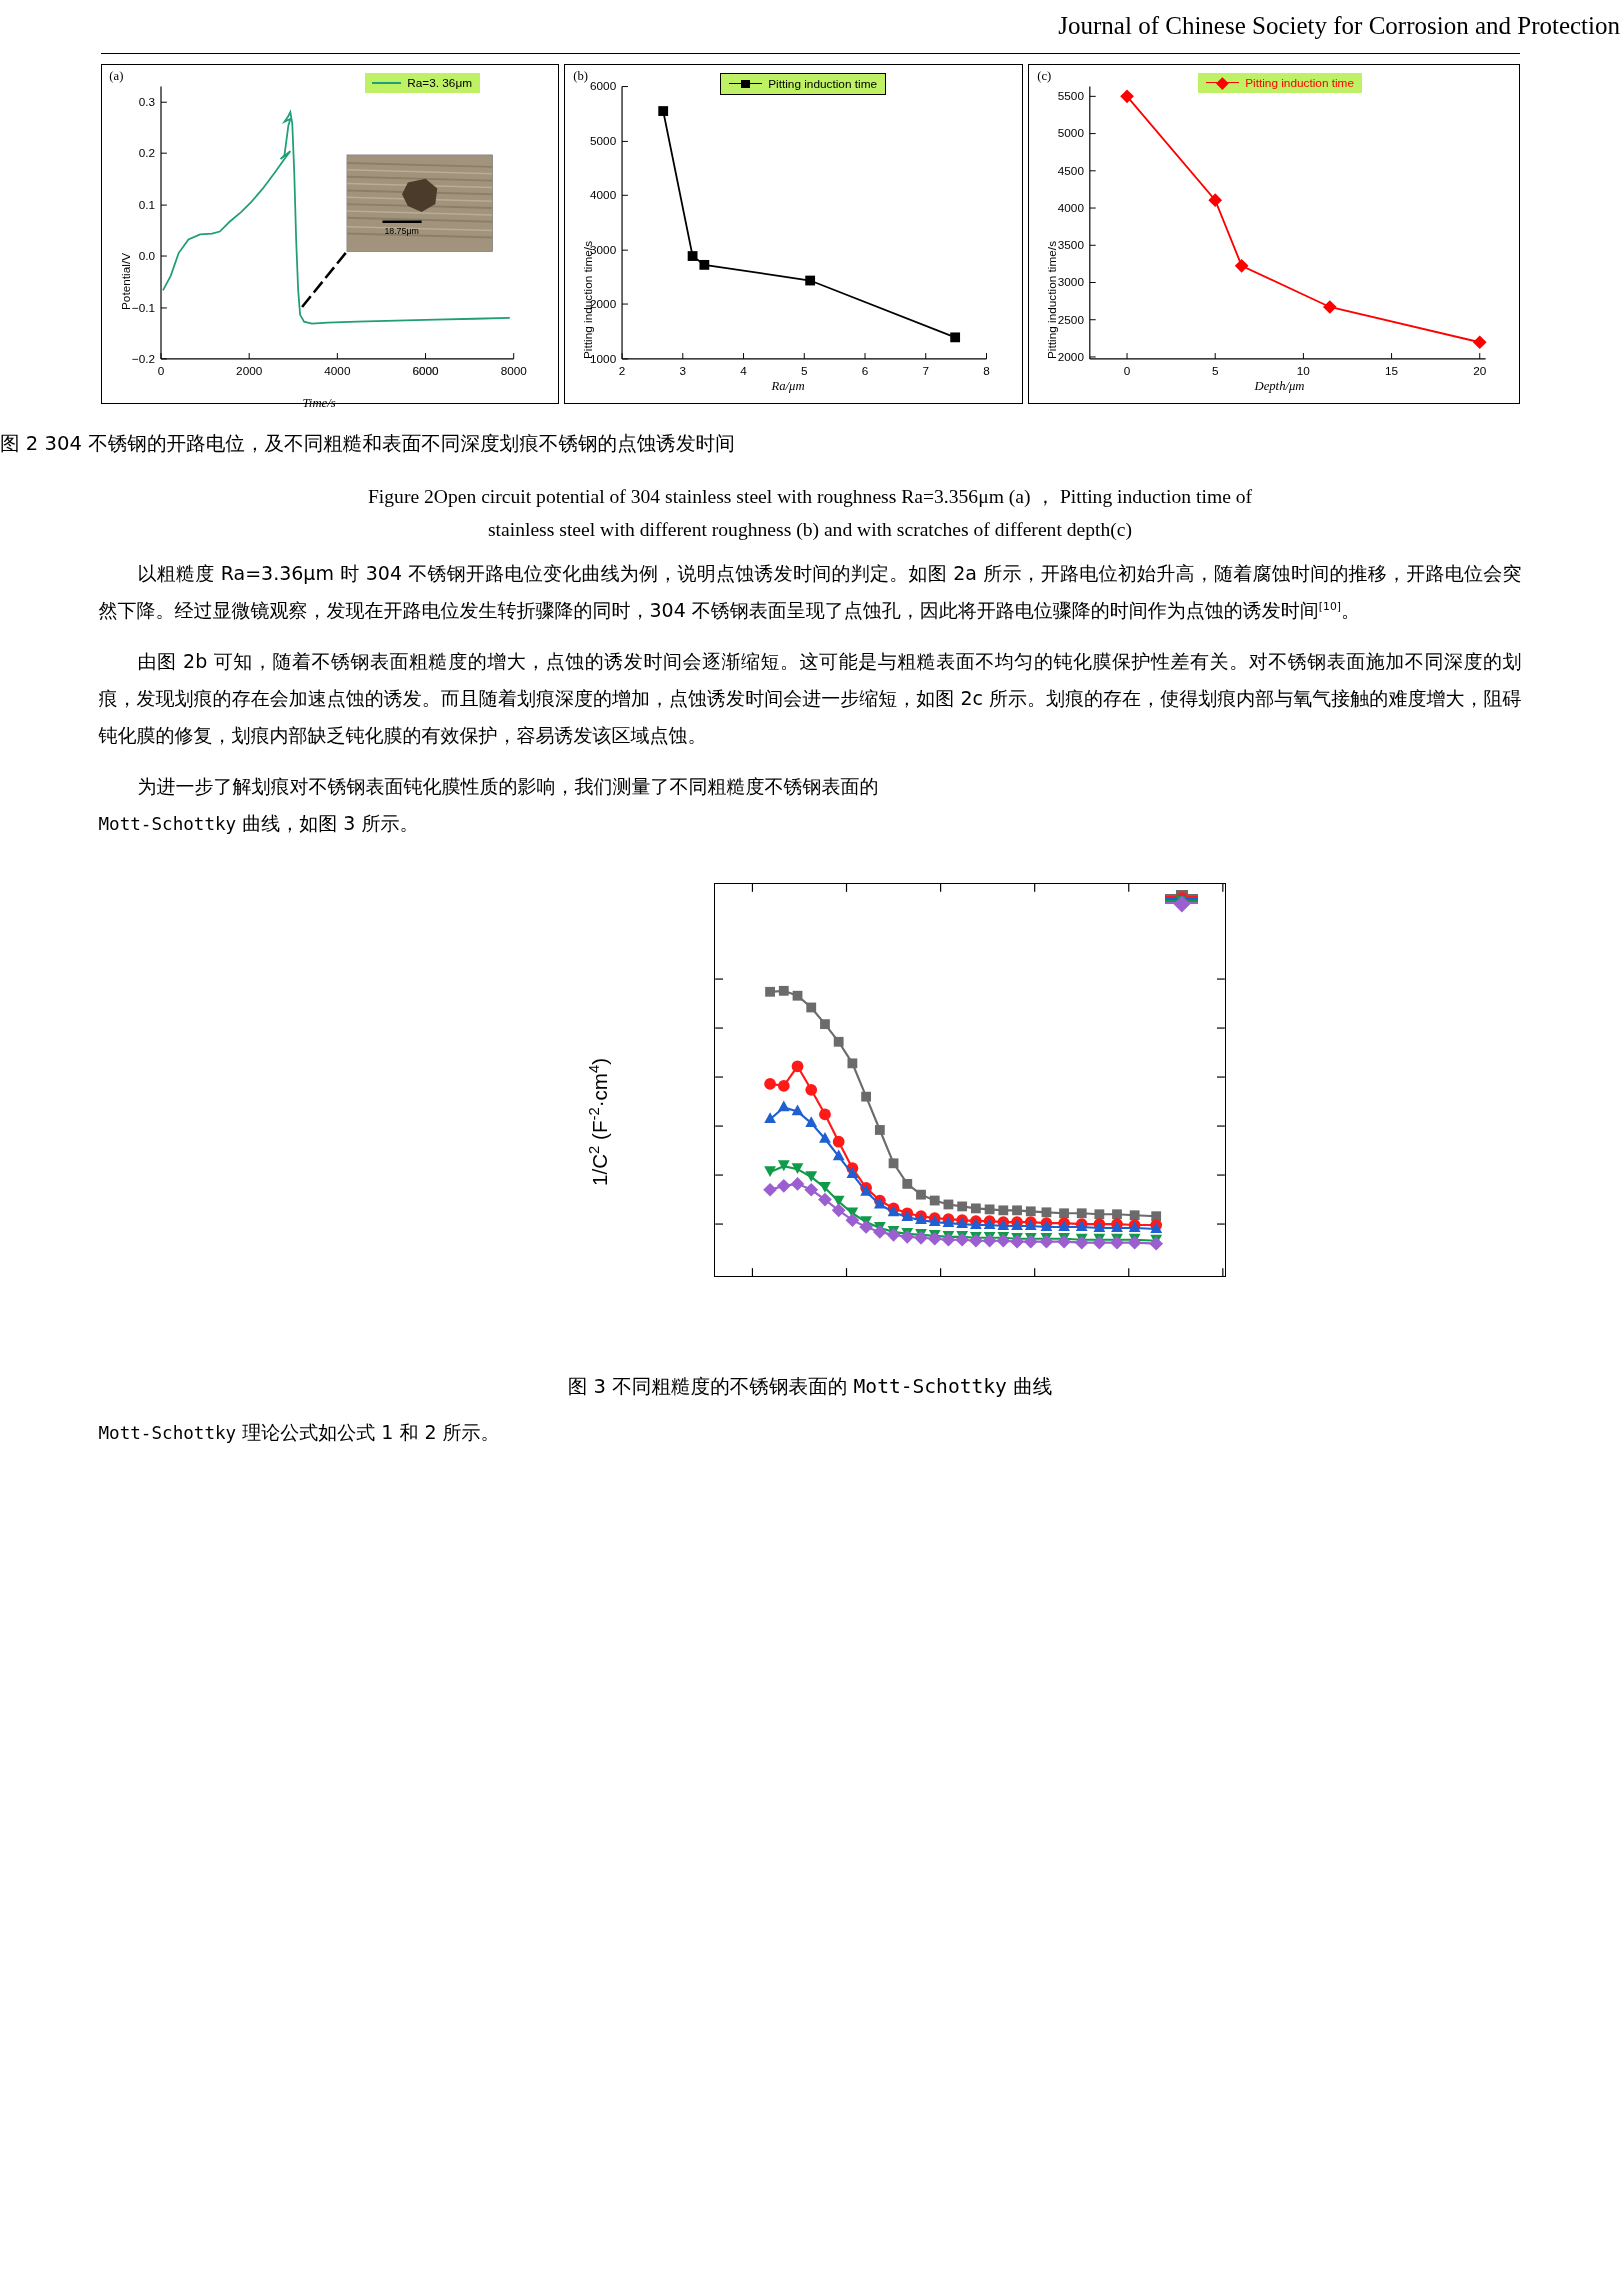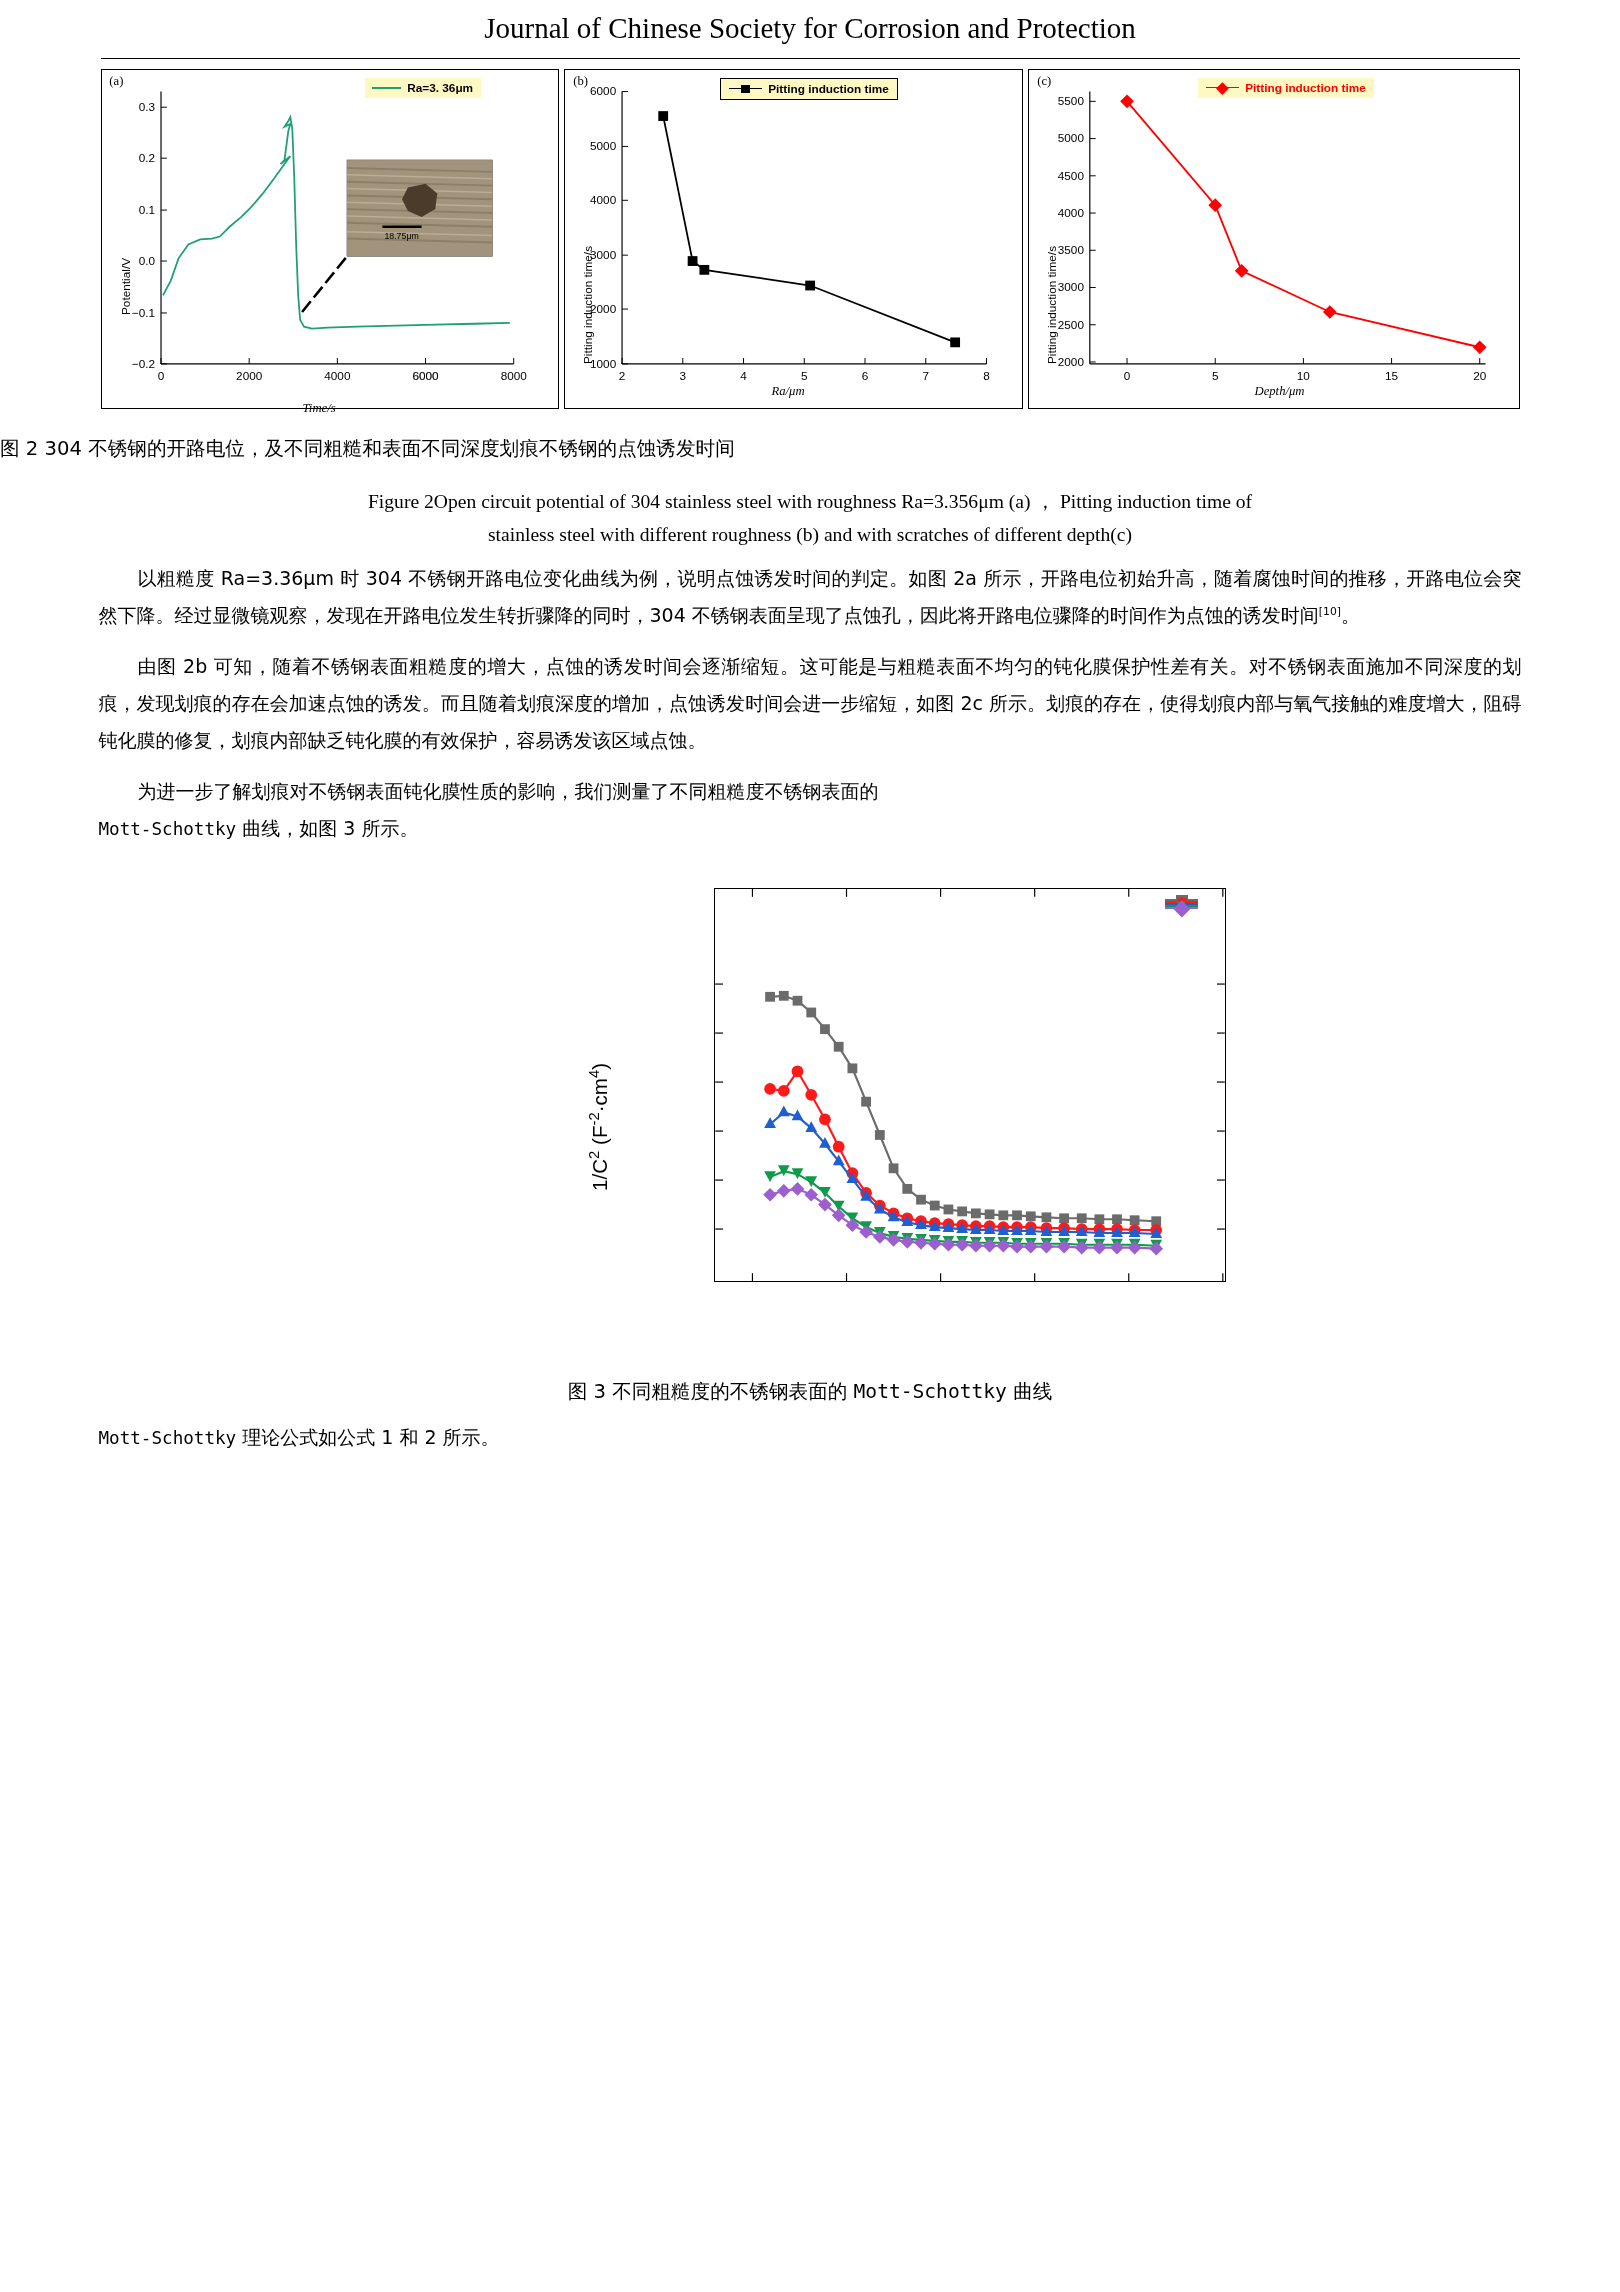--- a/index.html
+++ b/index.html
@@ -8,38 +8,38 @@
     background:#ffffff;
     font-family:"Liberation Serif", serif;
     color:#000;
     position:relative;
   }
   .page{ position:relative; width:1620px; height:2293px; }
 
   
   .hdr{ text-align:center; }
   .hdr-cn{ font-family:"DejaVu Sans", sans-serif; font-size:29px; letter-spacing:2px; padding-top:106px; font-weight:normal;}
-  .hdr-en{ font-family:"Liberation Serif", serif; font-size:29px; padding-top:11.8px;}
+  .hdr-en{ font-family:"Liberation Serif", serif; font-size:25px; padding-top:11.8px;text-align:right;}
   .hdr-rule{ width:1419px; margin:13.7px auto 0 auto; border-top:1.5px solid #000; }
 
   
   .fig2row{ display:flex; width:1419px; margin:9.8px auto 0 auto; gap:5.9px; }
   .panel{ border:1px solid #000; position:relative; background:#fff; }
   .p1{ width:457px; height:338px; }
   .p2{ width:457px; height:338px; }
   .p3{ width:490px; height:338px; }
 
   .plabel{ position:absolute; font-size:12.7px; font-family:"Liberation Serif", serif; }
 
   .axtitle{ position:absolute; font-size:12.7px; font-style:italic; font-family:"Liberation Serif", serif;}
   .ylab{ position:absolute; font-size:11.8px; font-family:"Liberation Sans", sans-serif;
          transform-origin:left top; transform:rotate(-90deg); white-space:nowrap; }
 
-  .legendbox{ position:absolute; border:1px solid #000; background:#fef9c3; font-size:11.8px;
-              font-family:"Liberation Sans", sans-serif; padding:2.9px 7.8px; display:flex; align-items:center; gap:5.9px;font-weight:bold;}
+  .legendbox{ position:absolute; border:1px solid #000; background:#bef264; font-size:11.8px;
+              font-family:"Liberation Sans", sans-serif; padding:2.9px 7.8px; display:flex; align-items:center; gap:5.9px;}
   .legendbox.noborder{ border:none; }
 
   
   .cap-cn{ text-align:left; font-family:"DejaVu Sans", sans-serif; font-size:19.6px; margin-top:25.5px;}
   .cap-en{ text-align:center; font-family:"Liberation Serif", serif; font-size:19.6px; margin-top:21.6px; line-height:1.9;}
   .cap-en2{ text-align:center; font-family:"Liberation Serif", serif; font-size:19.6px; margin-top:3.9px;}
 
   .para{ width:1423px; margin:13.7px auto 0 auto; font-family:"DejaVu Sans", sans-serif;
          font-size:19px; line-height:1.95; text-align:justify; }
   .para.indent{ text-indent:39px; }

